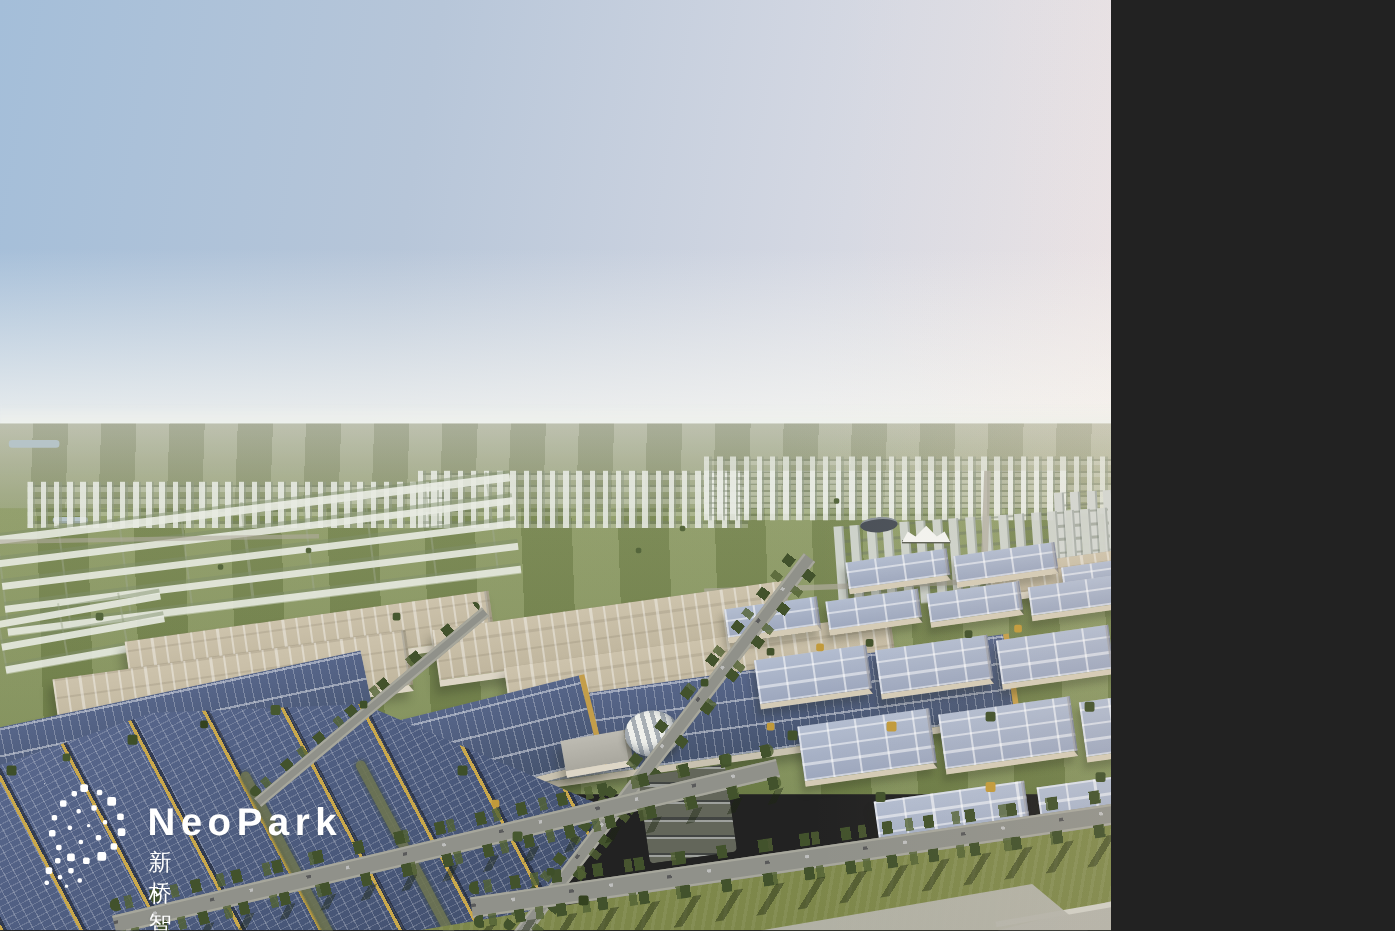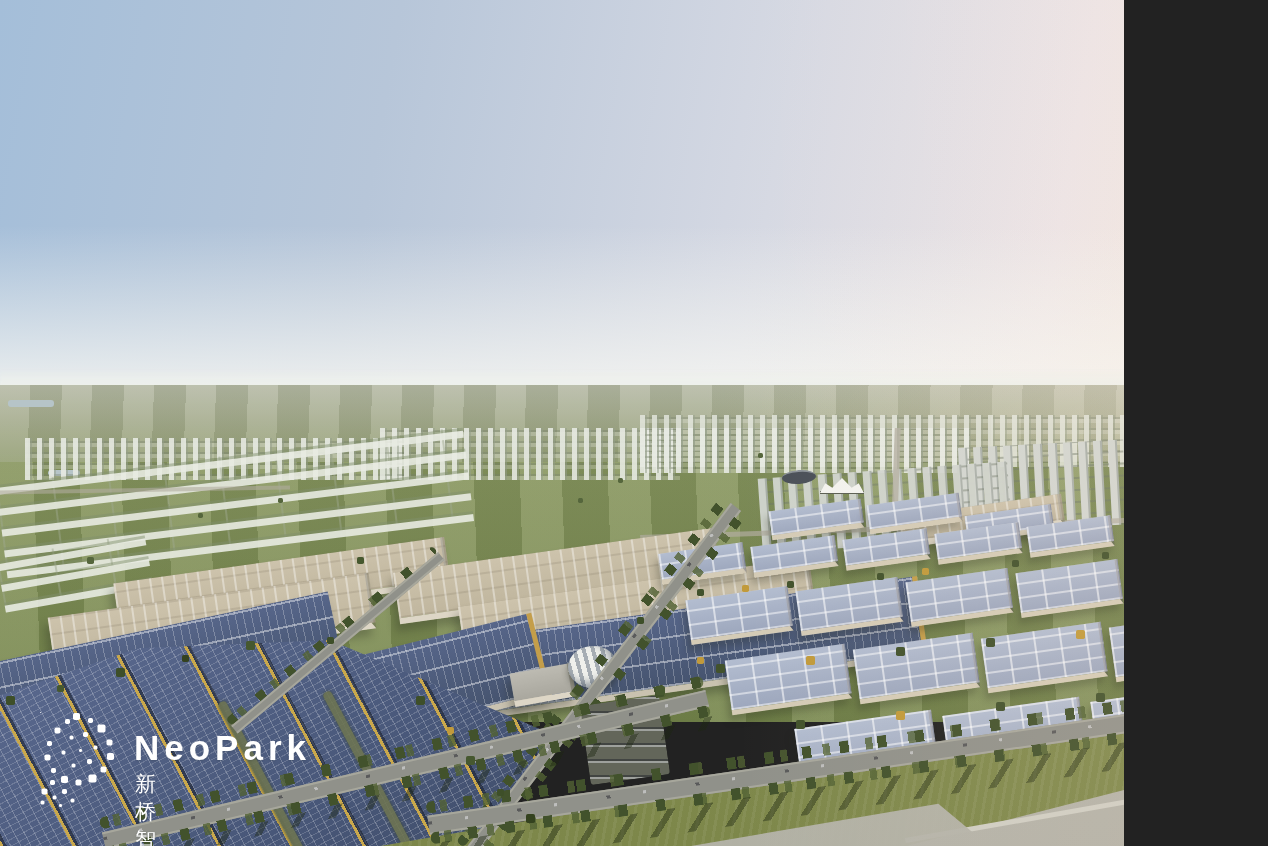--- a/index.html
+++ b/index.html
@@ -1,16 +1,16 @@
 <!DOCTYPE html>
 <html><head>
 <meta charset="utf-8">
 <style>
   html,body{margin:0;padding:0;background:#222;}
-  .scene{position:relative;width:1124px;height:846px;overflow:hidden;
+  .scene{position:relative;width:1010px;height:846px;overflow:hidden;
          font-family:"Liberation Sans",sans-serif;}
   .scene *{position:absolute;}
 
   
   .sky{left:0;top:0;width:1268px;height:410px;
     background:
       linear-gradient(to bottom, rgba(255,255,255,0) 55%, rgba(246,246,242,.9) 97%),
       linear-gradient(100deg,#a4bed9 0%,#b7c6d9 30%,#d6d9e3 60%,#ece5e8 82%,#f6ebe0 100%);}
   .haze{left:0;top:368px;width:1268px;height:44px;
     background:linear-gradient(to bottom, rgba(240,243,238,0), #eef1ec 45%, rgba(238,241,236,0));

